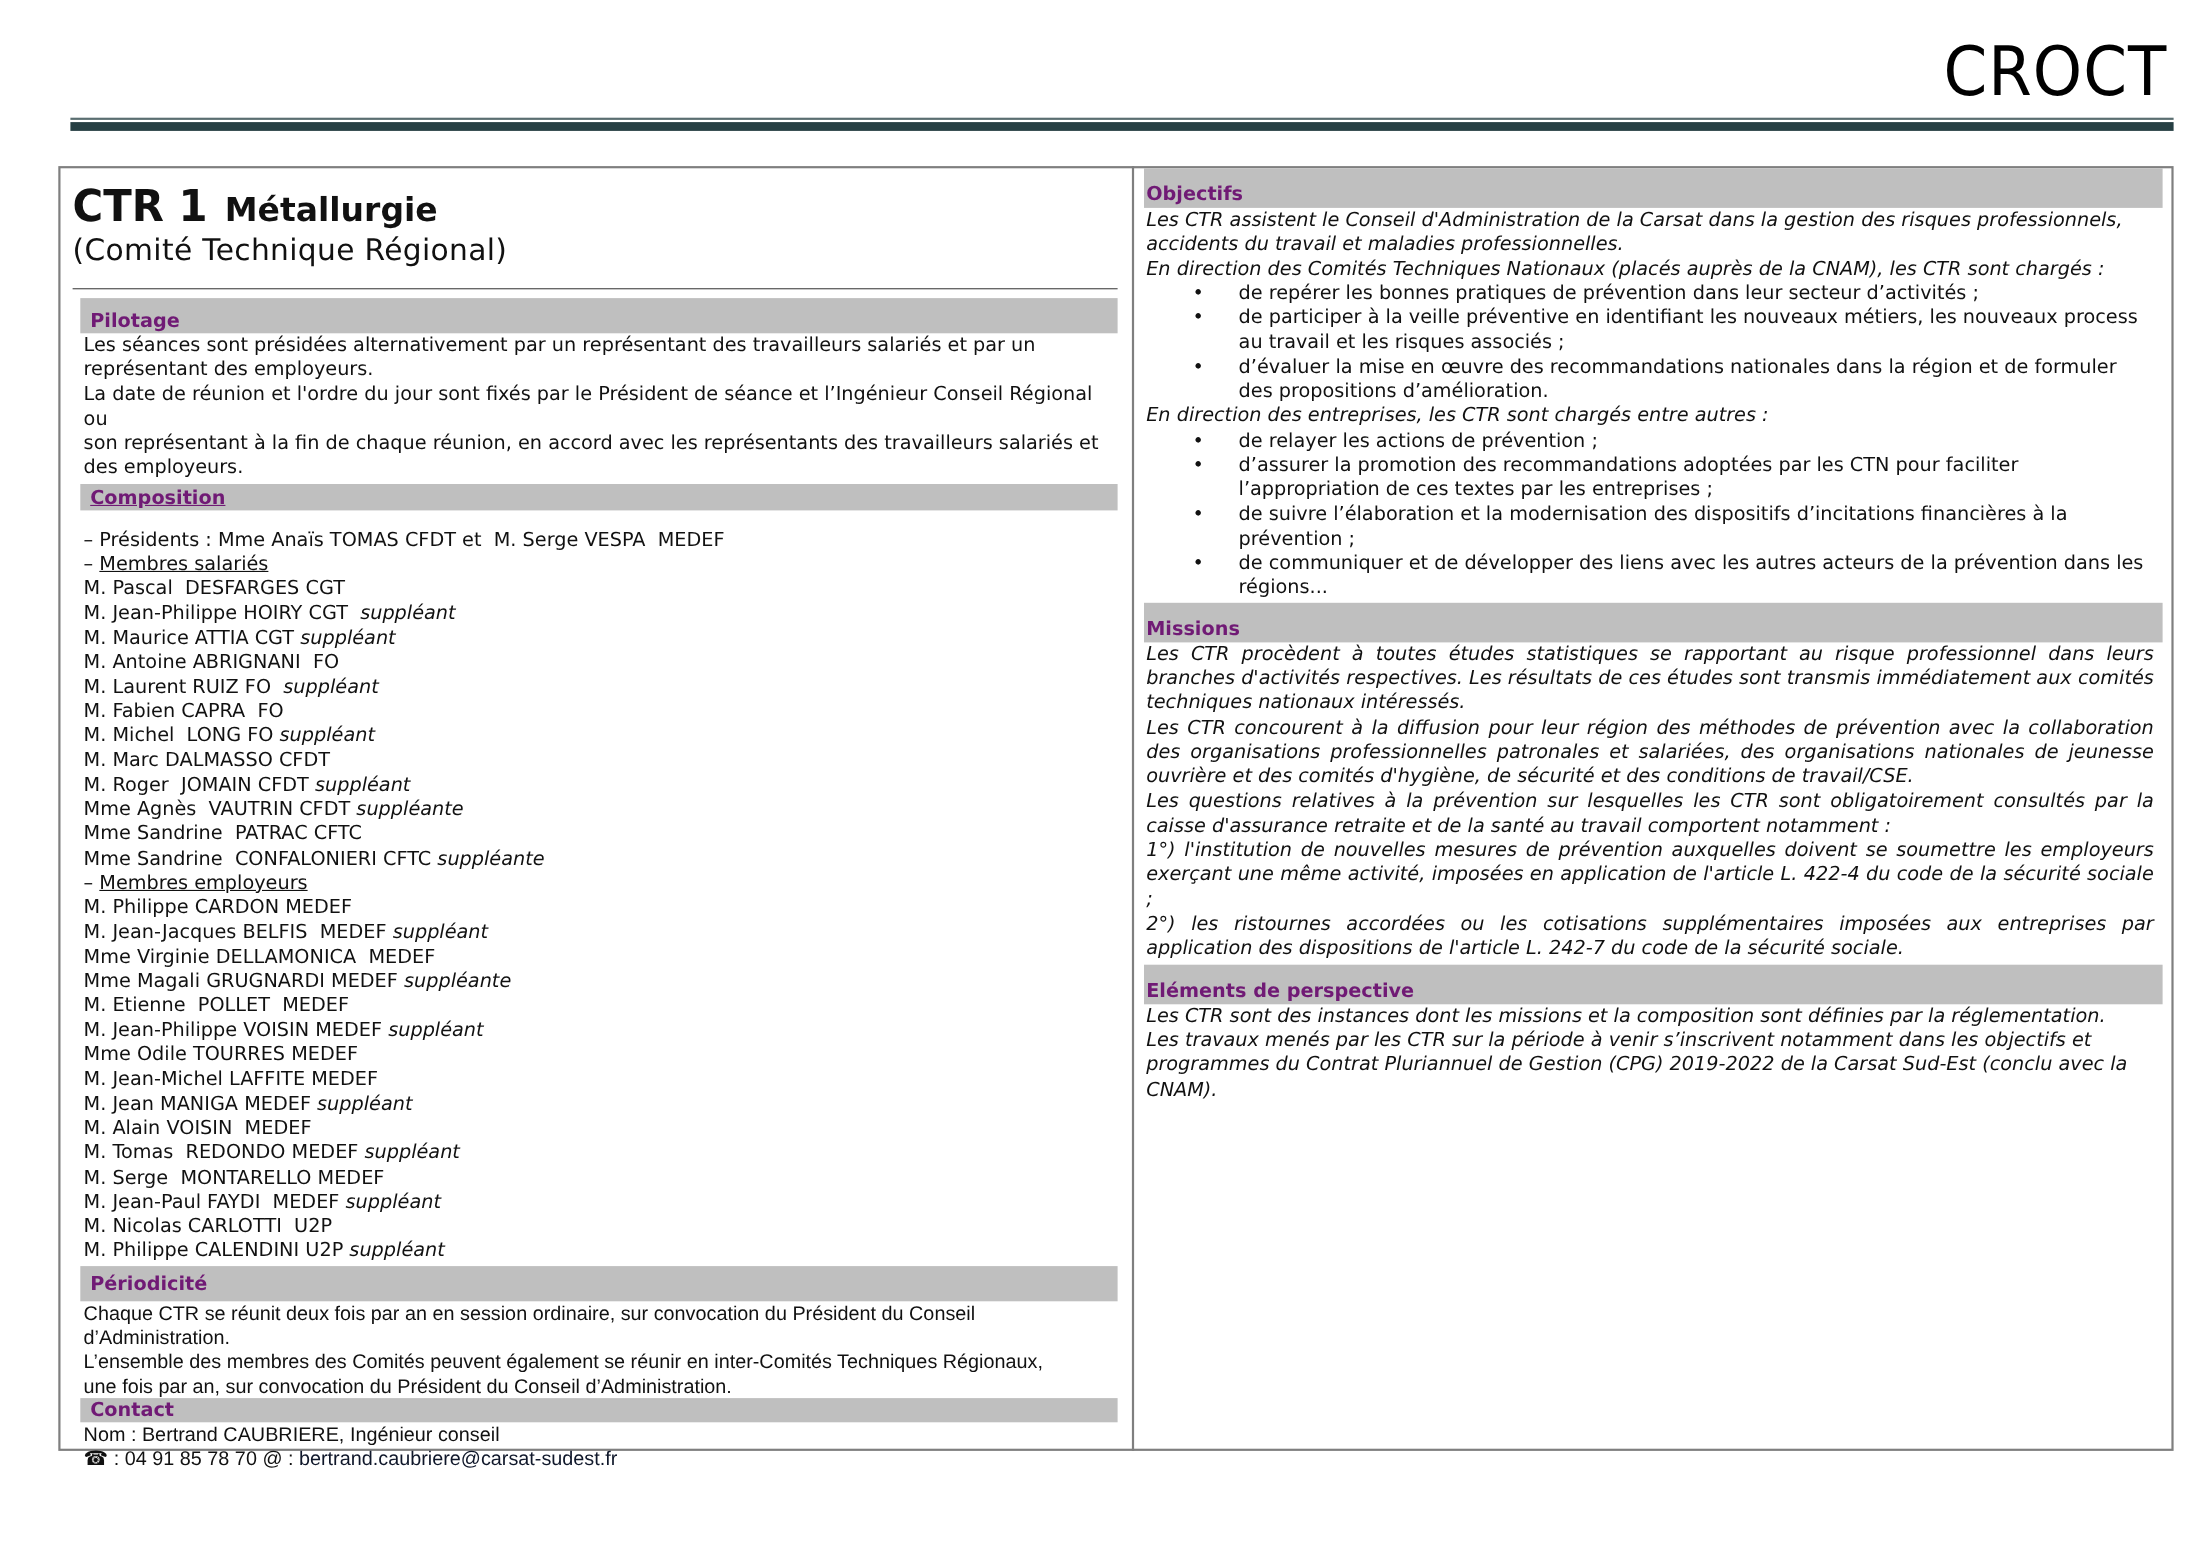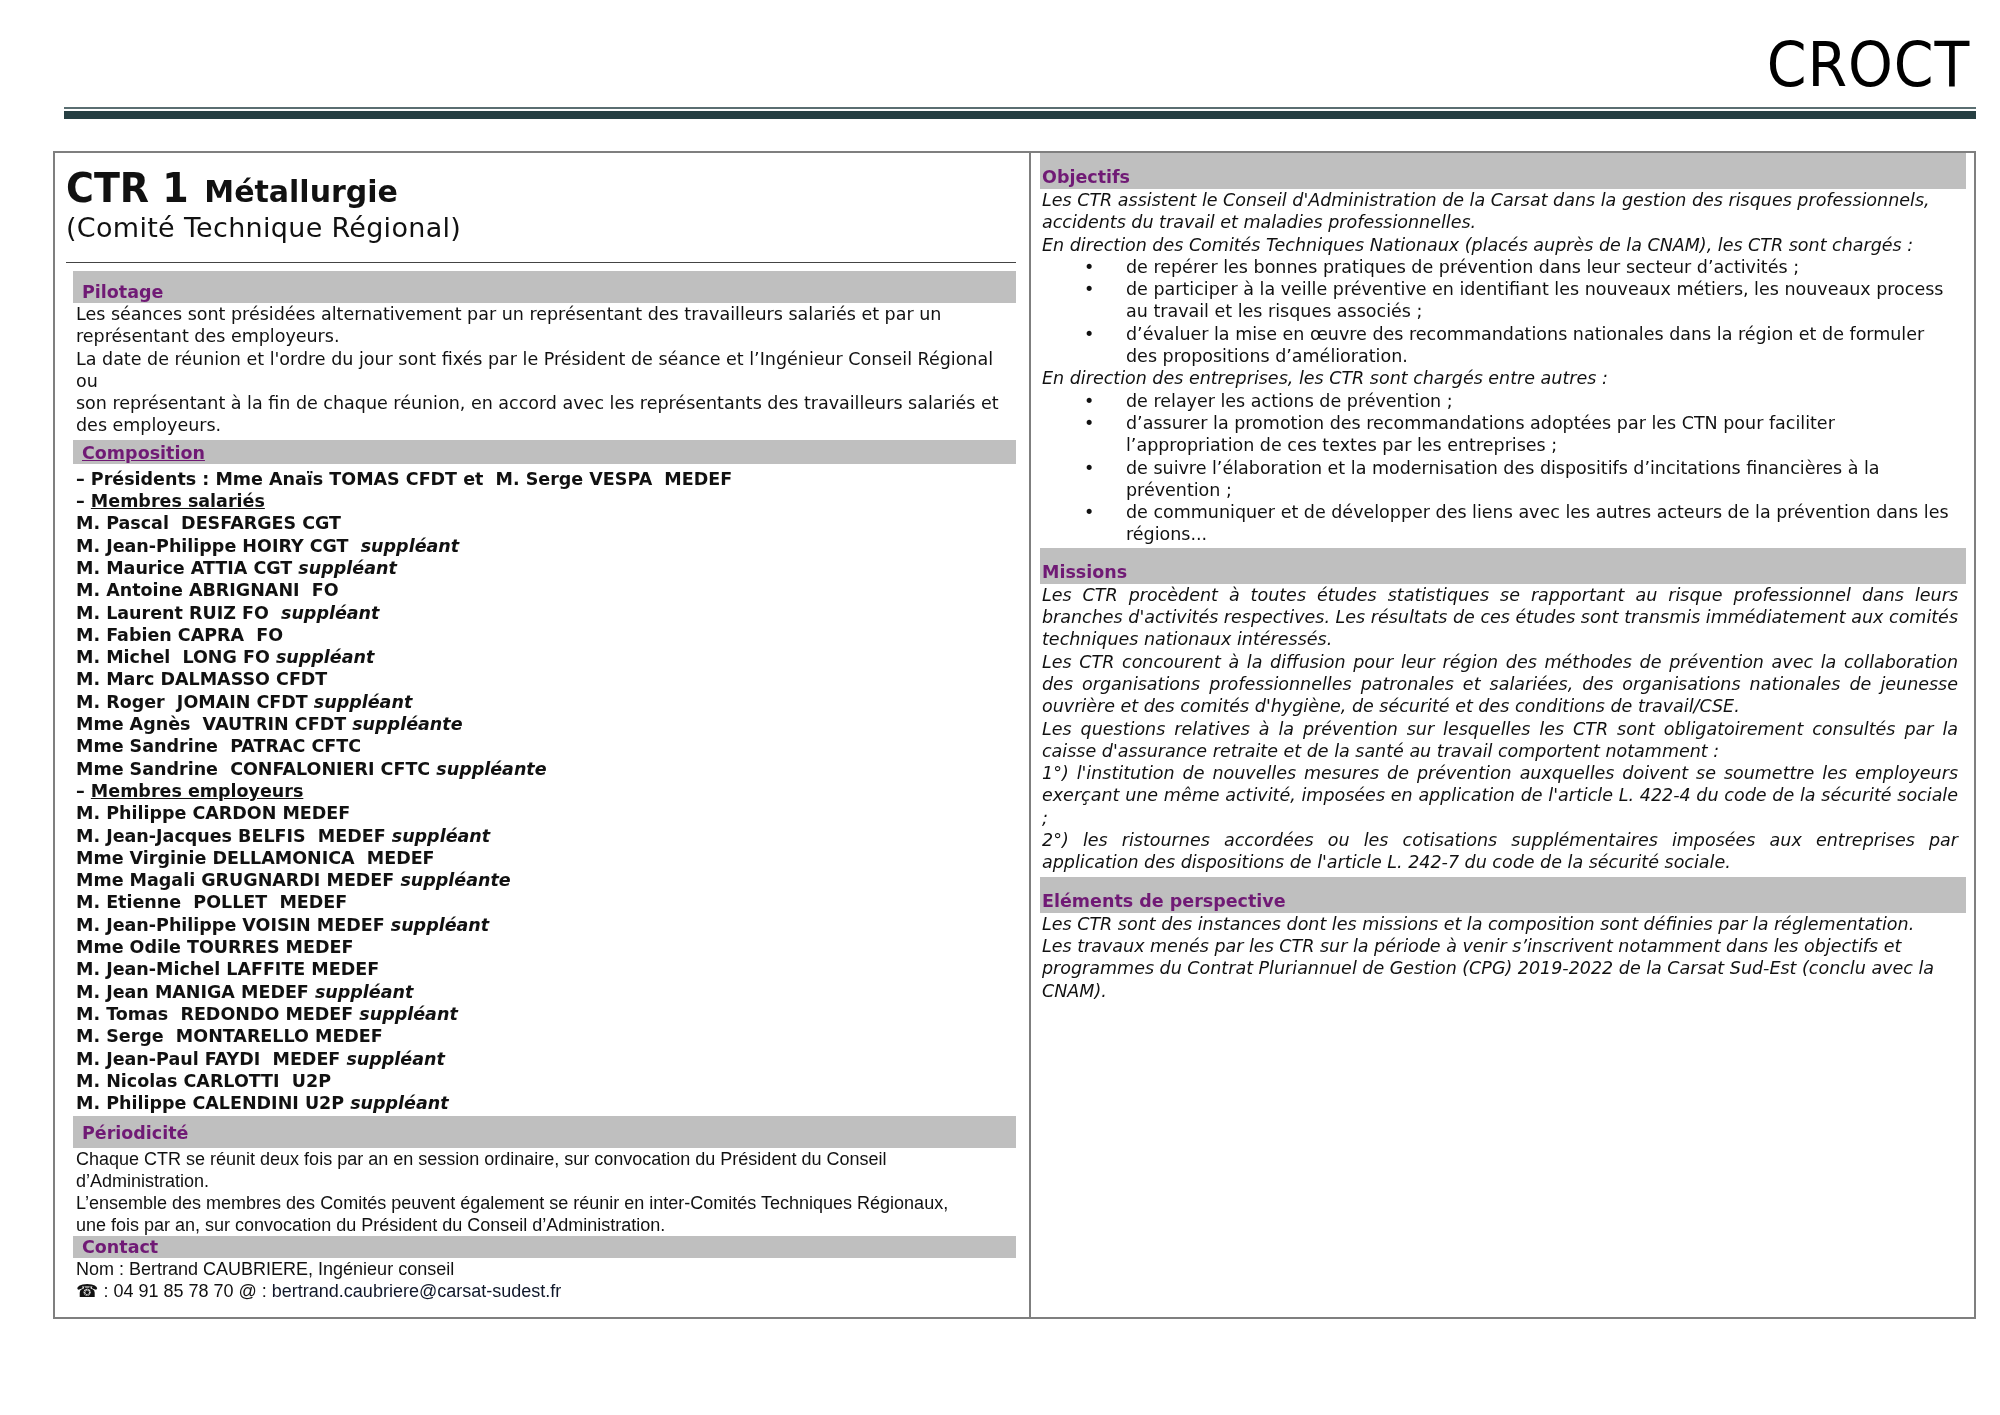--- a/index.html
+++ b/index.html
@@ -70,21 +70,21 @@
   <div class="sec-head">Pilotage</div>
   <div class="txt">
     <div>Les séances sont présidées alternativement par un représentant des travailleurs salariés et par un</div>
     <div>représentant des employeurs.</div>
     <div>La date de réunion et l'ordre du jour sont fixés par le Président de séance et l’Ingénieur Conseil Régional ou</div>
     <div>son représentant à la fin de chaque réunion, en accord avec les représentants des travailleurs salariés et</div>
     <div>des employeurs.</div>
   </div>
 
   <div class="sec-head compact mt3">Composition</div>
-  <div class="txt" style="margin-top:4px;font-weight:bold;">
+  <div class="txt" style="margin-top:16px;">
     <div class="member">– Présidents : Mme Anaïs TOMAS CFDT et  M. Serge VESPA  MEDEF</div>
     <div class="member dash-line"><span>– </span><span class="u">Membres salariés</span></div>
     <div id="salaries-list">
         <div class="member"><span>M. Pascal  DESFARGES CGT</span></div>
         <div class="member"><span>M. Jean-Philippe HOIRY CGT  </span><span class="role">suppléant</span></div>
         <div class="member"><span>M. Maurice ATTIA CGT </span><span class="role">suppléant</span></div>
         <div class="member"><span>M. Antoine ABRIGNANI  FO</span></div>
         <div class="member"><span>M. Laurent RUIZ FO  </span><span class="role">suppléant</span></div>
         <div class="member"><span>M. Fabien CAPRA  FO</span></div>
         <div class="member"><span>M. Michel  LONG FO </span><span class="role">suppléant</span></div>
@@ -98,20 +98,21 @@
     <div id="employeurs-list">
         <div class="member"><span>M. Philippe CARDON MEDEF</span></div>
         <div class="member"><span>M. Jean-Jacques BELFIS  MEDEF </span><span class="role">suppléant</span></div>
         <div class="member"><span>Mme Virginie DELLAMONICA  MEDEF</span></div>
         <div class="member"><span>Mme Magali GRUGNARDI MEDEF </span><span class="role">suppléante</span></div>
         <div class="member"><span>M. Etienne  POLLET  MEDEF</span></div>
         <div class="member"><span>M. Jean-Philippe VOISIN MEDEF </span><span class="role">suppléant</span></div>
         <div class="member"><span>Mme Odile TOURRES MEDEF</span></div>
         <div class="member"><span>M. Jean-Michel LAFFITE MEDEF</span></div>
         <div class="member"><span>M. Jean MANIGA MEDEF </span><span class="role">suppléant</span></div>
+        <div class="member"><span>M. Alain VOISIN  MEDEF</span></div>
         <div class="member"><span>M. Tomas  REDONDO MEDEF </span><span class="role">suppléant</span></div>
         <div class="member"><span>M. Serge  MONTARELLO MEDEF</span></div>
         <div class="member"><span>M. Jean-Paul FAYDI  MEDEF </span><span class="role">suppléant</span></div>
         <div class="member"><span>M. Nicolas CARLOTTI  U2P</span></div>
         <div class="member"><span>M. Philippe CALENDINI U2P </span><span class="role">suppléant</span></div>
       </div>
   </div>
 
   <div class="sec-head compact" style="margin-top:2px;height:26px;padding-top:6px;">Périodicité</div>
   <div class="txt sans2">

